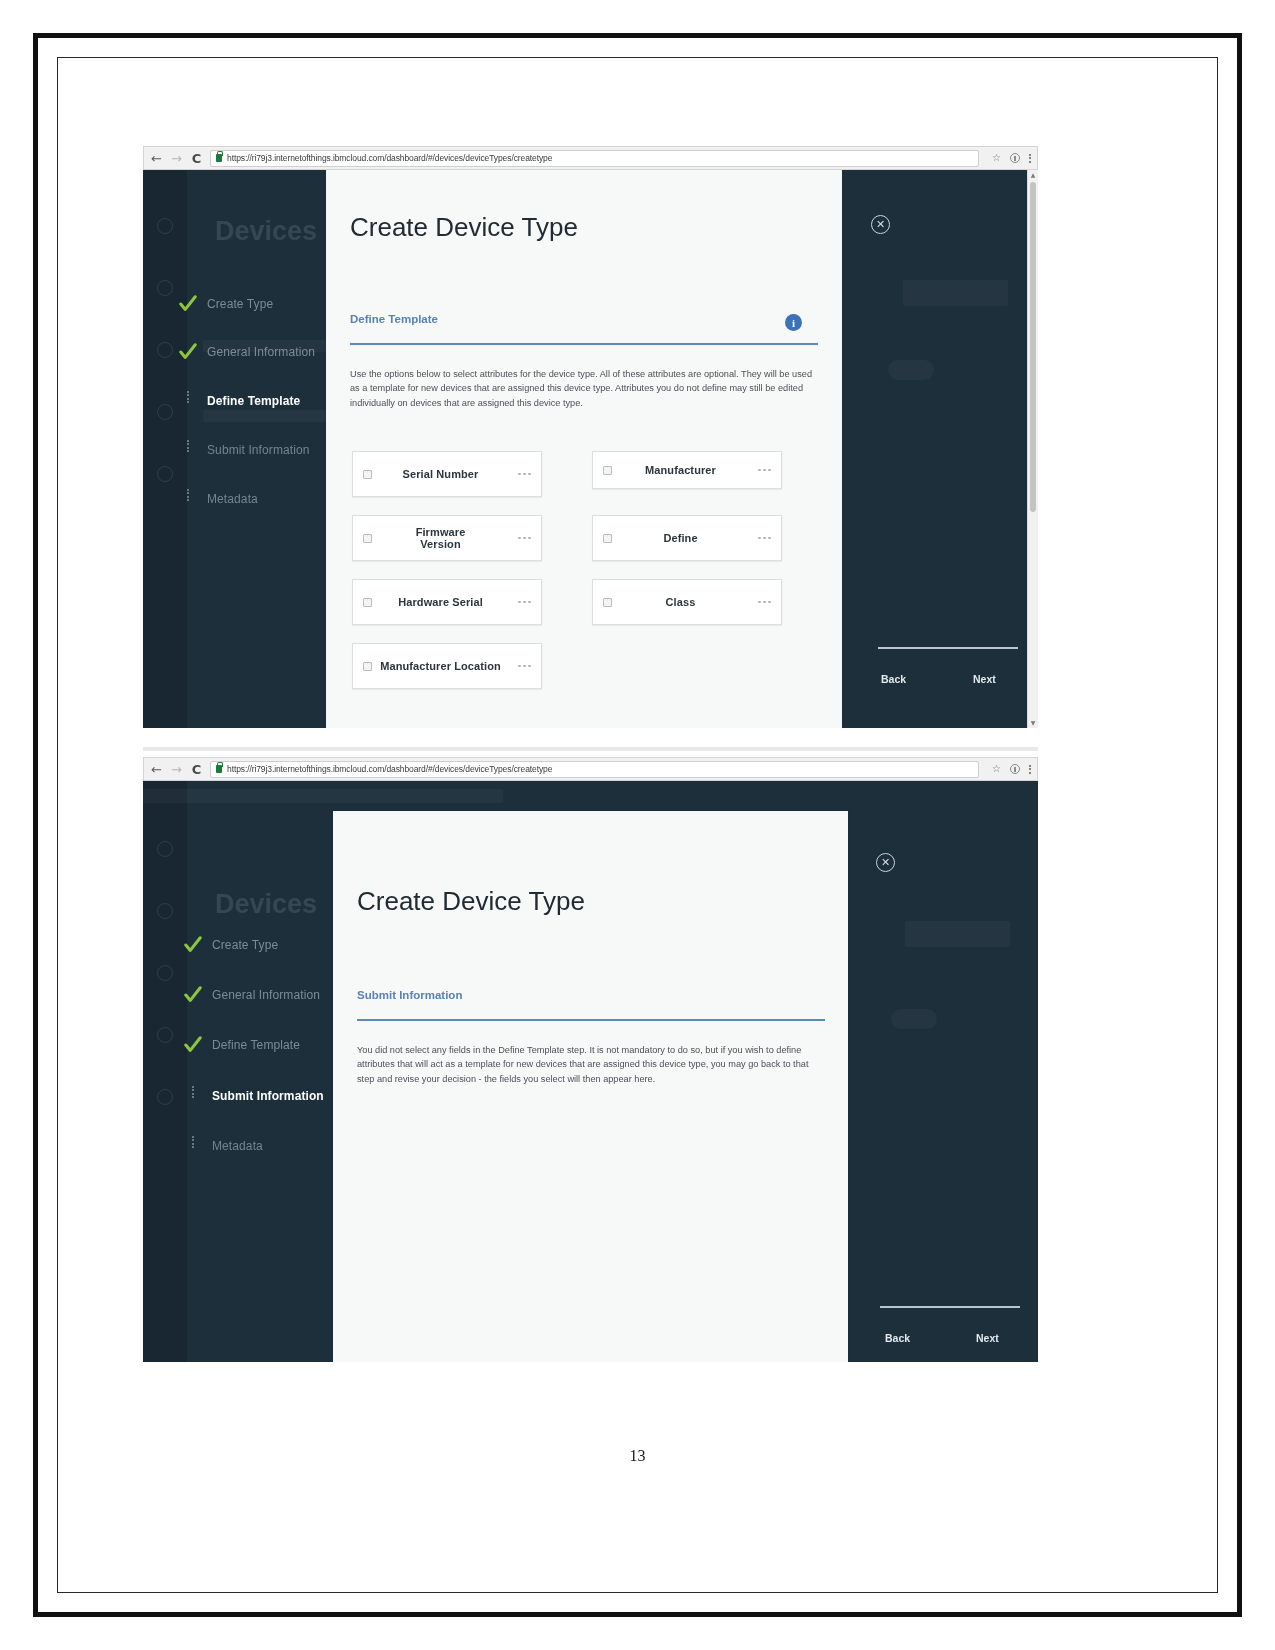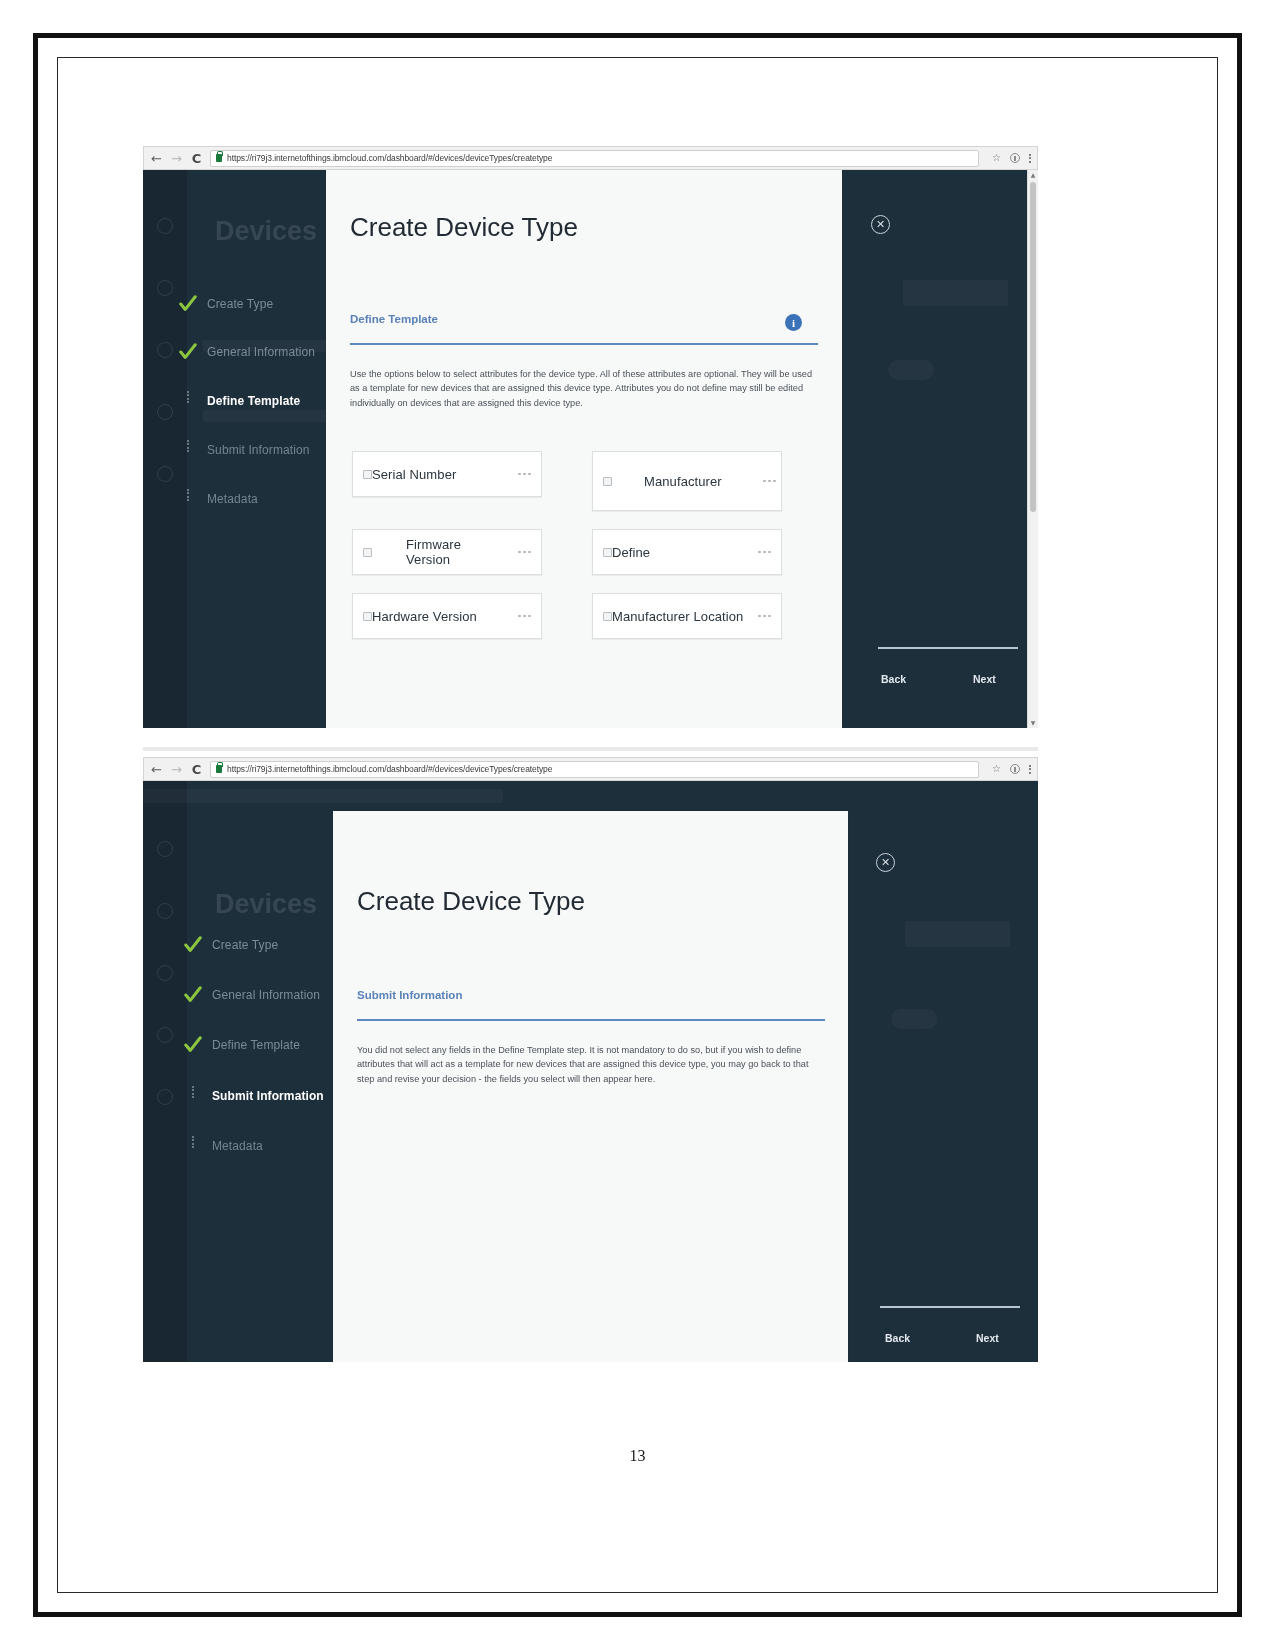--- a/index.html
+++ b/index.html
@@ -208,23 +208,23 @@
   }
   .attr-check {
     width: 9px; height: 9px;
     border: 1px solid #b9bdc0;
     background: #f3f4f5;
     border-radius: 1px;
     flex: none;
   }
   .attr-label {
     flex: 1;
-    text-align: left;
-    font-size: 13px;
-    font-weight: 400;
+    text-align: center;
+    font-size: 11px;
+    font-weight: 700;
     color: #2b353e;
     letter-spacing: 0.1px;
   }
   .attr-more {
     display: flex; gap: 2.5px; flex: none; width: 22px; justify-content:flex-end;
   }
   .attr-more i { width: 2.6px; height: 2.6px; border-radius: 50%; background: #b2b6b9; display:block; }
 
   
   .close-circle {
@@ -402,21 +402,21 @@
             <span class="attr-check"></span>
             <span class="attr-label">Serial Number</span>
             <span class="attr-more">
                 <i></i>
                 <i></i>
                 <i></i>
               </span>
           </div>
 
 
-          <div class="attr-card" style="height:60px;gap:32px;">
+          <div class="attr-card" style="height:38px;gap:32px;">
             <span class="attr-check"></span>
             <span class="attr-label">Manufacturer</span>
             <span class="attr-more">
                 <i></i>
                 <i></i>
                 <i></i>
               </span>
           </div>
 
           <div class="attr-card" style="height:46px;gap:34px;">
@@ -434,28 +434,37 @@
             <span class="attr-label">Define</span>
             <span class="attr-more">
                 <i></i>
                 <i></i>
                 <i></i>
               </span>
           </div>
 
           <div class="attr-card" style="height:46px;">
             <span class="attr-check"></span>
-            <span class="attr-label">Hardware Version</span>
+            <span class="attr-label">Hardware Serial</span>
             <span class="attr-more">
                 <i></i>
                 <i></i>
                 <i></i>
               </span>
           </div>
 
+          <div class="attr-card" style="height:46px;">
+            <span class="attr-check"></span>
+            <span class="attr-label">Class</span>
+            <span class="attr-more">
+                <i></i>
+                <i></i>
+                <i></i>
+              </span>
+          </div>
 
           <div class="attr-card" style="height:46px;">
             <span class="attr-check"></span>
             <span class="attr-label">Manufacturer Location</span>
             <span class="attr-more">
                 <i></i>
                 <i></i>
                 <i></i>
               </span>
           </div>

